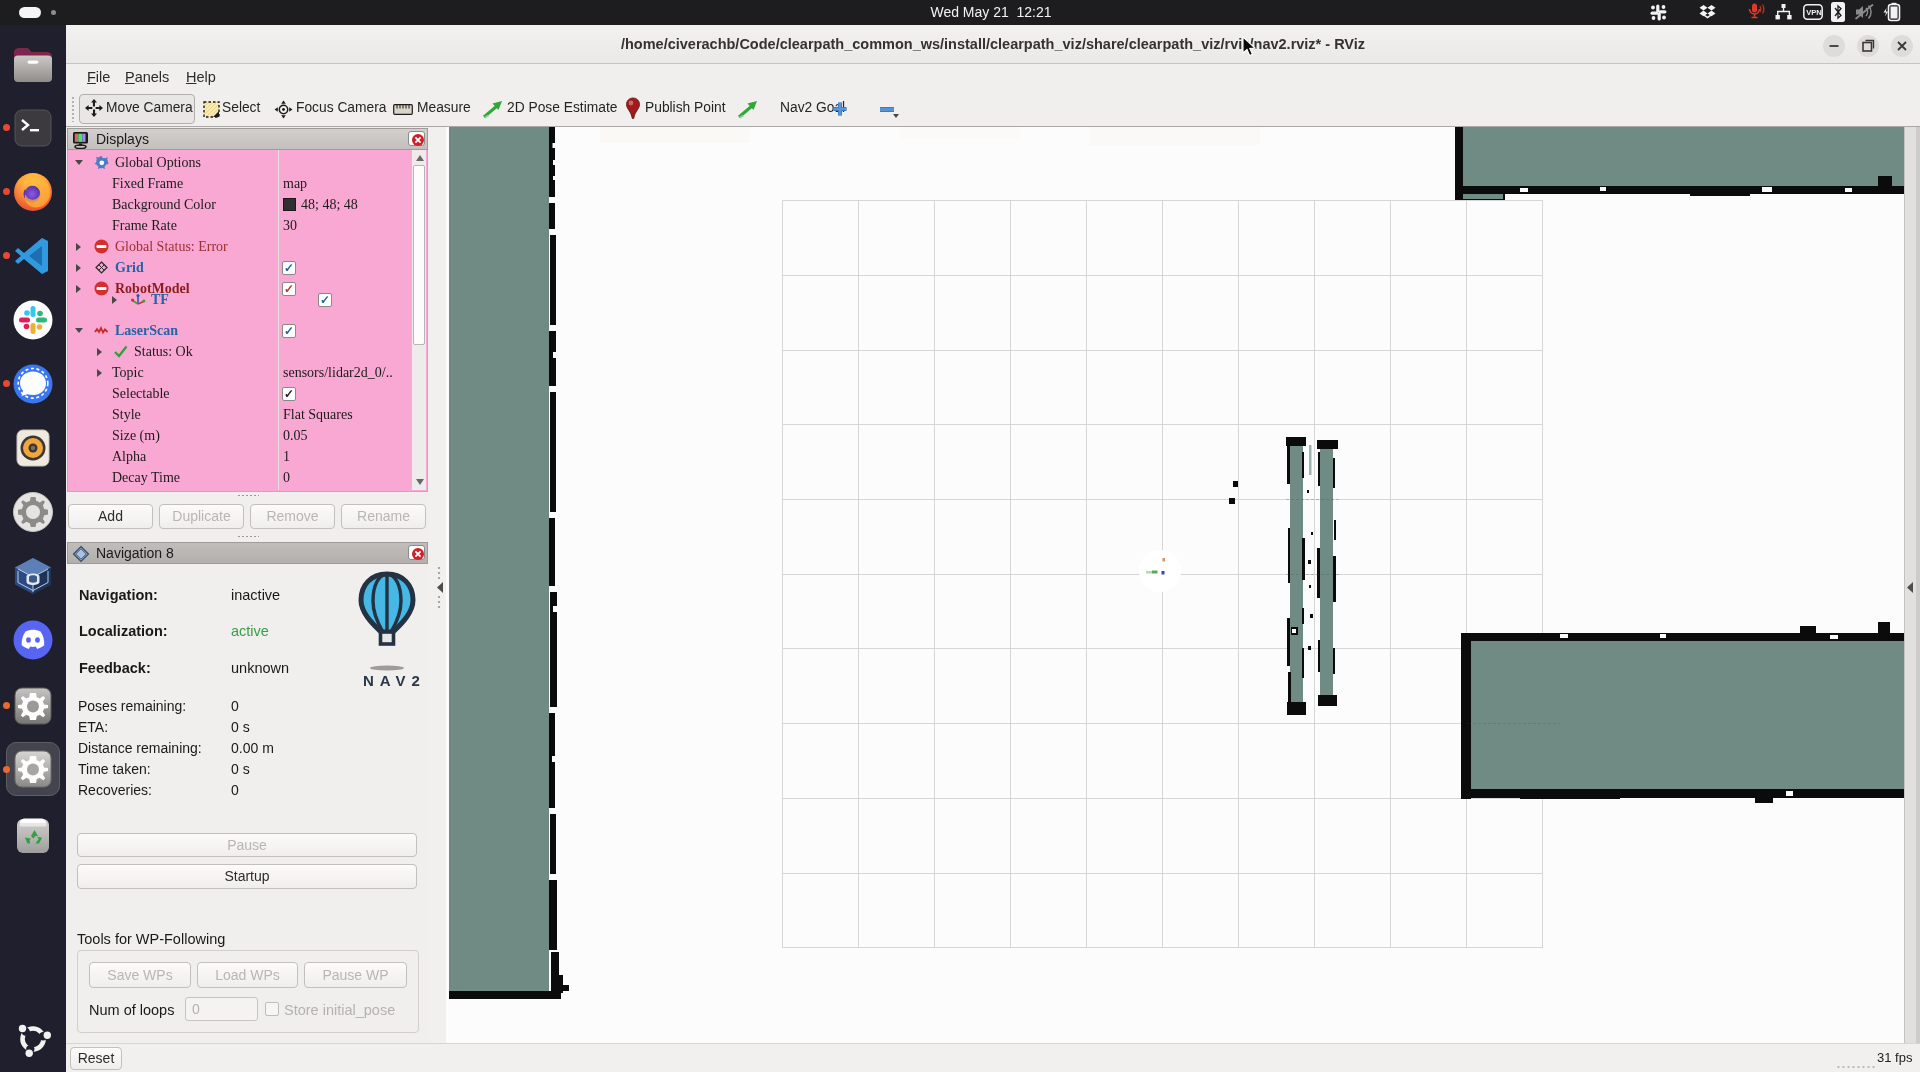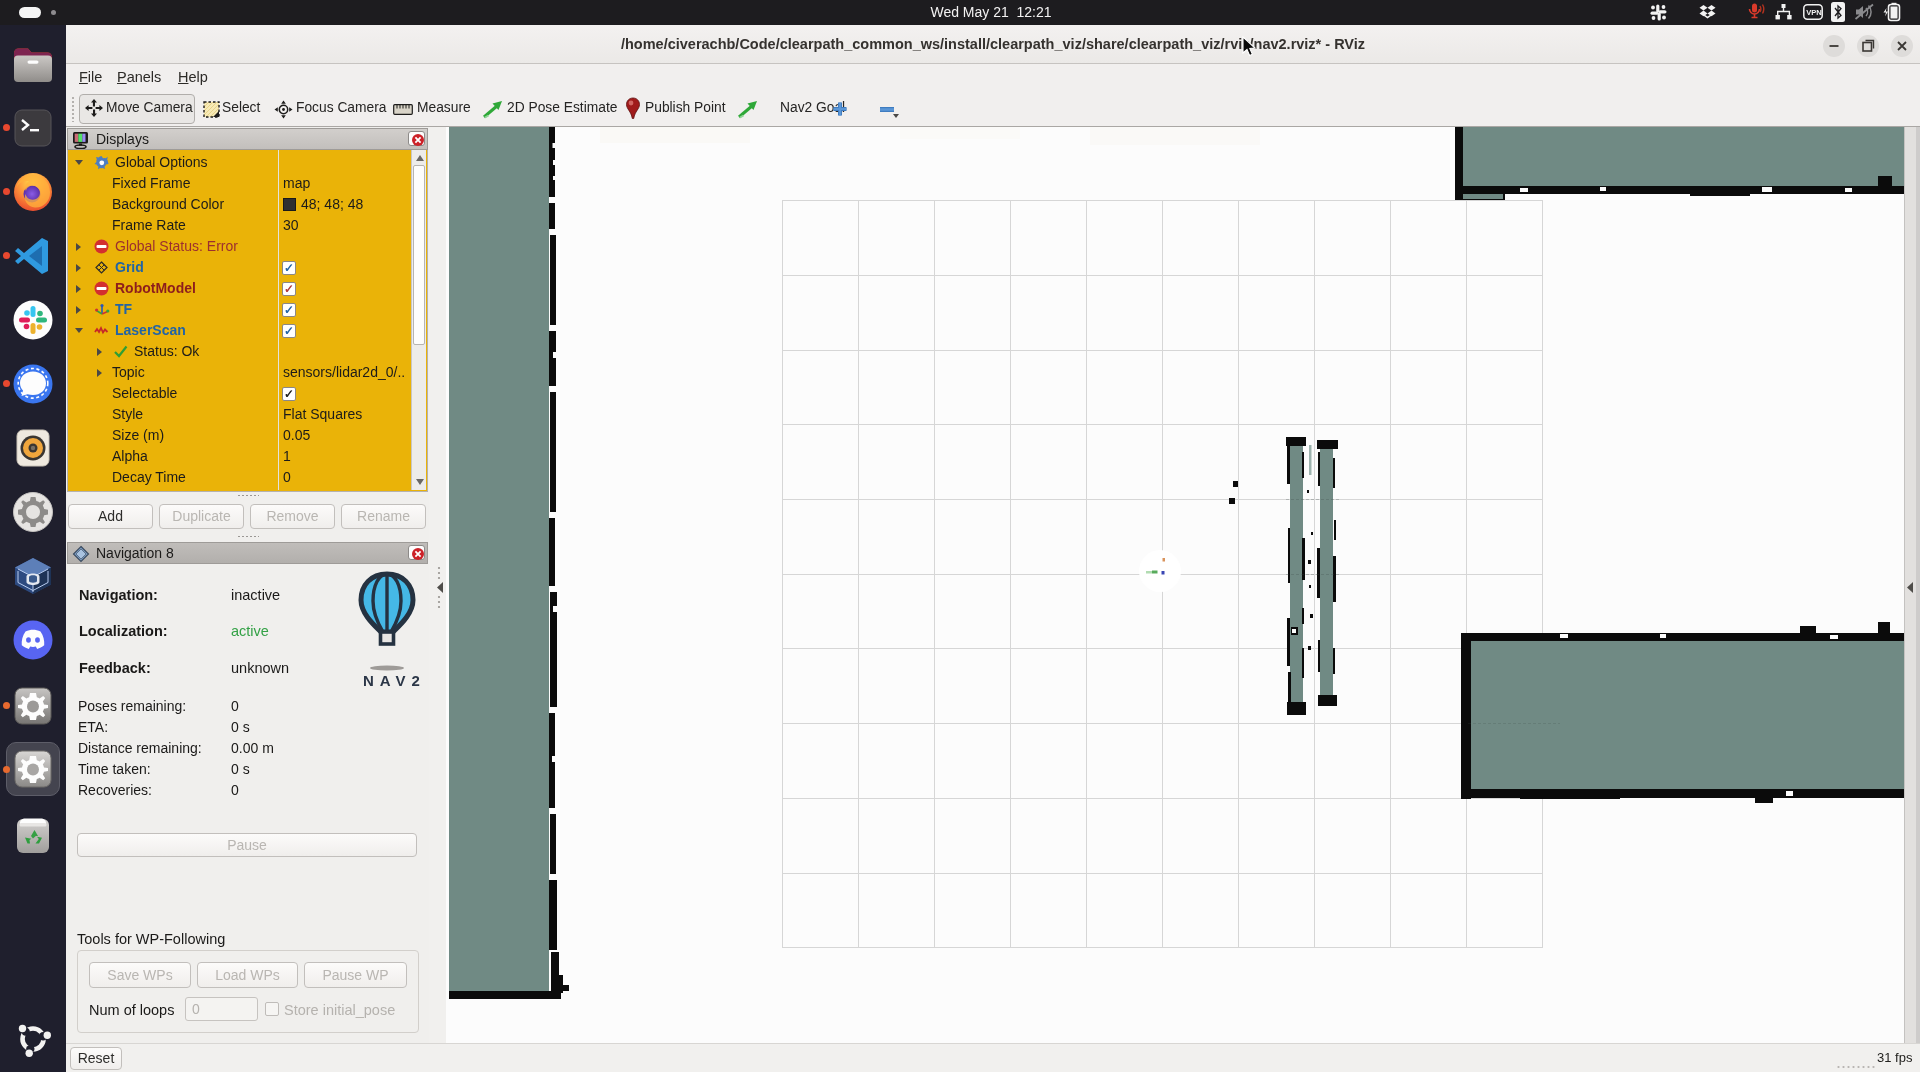--- a/index.html
+++ b/index.html
@@ -15,33 +15,33 @@
   #clock { left:31px; top:0; width:1920px; height:25px; text-align:center; color:#f3f2f2; font-size:14px; line-height:25px; }
 
   
   #dock { left:0; top:25px; width:66px; height:1047px; background:#1f1f2d; }
   .dicon { position:absolute; left:10px; width:46px; height:46px; }
   .ndot { position:absolute; left:3px; width:7px; height:7px; border-radius:50%; background:#e8482f; }
   #titlebar { left:66px; top:25px; width:1854px; height:39px; background:linear-gradient(#f3f1f0,#ebe9e7); border-bottom:1px solid #c6c3c0;}
   #title { left:66px; top:25px; width:1854px; height:39px; text-align:center; font-weight:bold; font-size:14.5px; color:#35322f; line-height:39px; }
   .winbtn { position:absolute; top:35px; width:22px; height:22px; border-radius:50%; background:#dedcda; }
   #menubar { left:66px; top:64px; width:1854px; height:27px; background:#f1efee; }
-  .menu { position:absolute; top:64px; height:27px; font-size:14.5px; color:#2d2b28; line-height:26px; }
+  .menu { position:absolute; top:64px; height:27px; font-size:14.5px; color:#2d2b28; line-height:26px;margin-left:8px; }
   #toolbar { left:66px; top:91px; width:1854px; height:36px; background:#f1efee; border-bottom:1px solid #aaa7a4; }
   .tool { position:absolute; top:91px; height:34px; font-size:13.8px; color:#252423; line-height:34px; white-space:nowrap; }
 
   
   #leftpanel { left:66px; top:127px; width:383px; height:916px; background:#f0efed; }
   .phead { position:absolute; left:67px; width:361px; height:22px; border:1px solid #9e9b98; color:#1b1a19; font-size:14px; }
   .phead-bg1 { background:linear-gradient(#d2cfcc,#c2bfbc); }
   .phead-bg2 { background:linear-gradient(#c0bdba,#b2afac); }
   .closebtn { position:absolute; width:17px; height:15px; background:#fdfdfd; border:1px solid #8d8a88; border-radius:3px; }
   .closebtn svg { position:absolute; left:1.5px; top:0.5px; }
 
-  #tree { left:67px; top:150px; width:361px; height:342px; background:#eab308; border:1px solid #b5b2af; border-top:none; font-size:14px; color:#1c1b1a; }
+  #tree { left:67px; top:150px; width:361px; height:342px; background:#f9a8d4; border:1px solid #b5b2af; border-top:none; font-size:14px; color:#1c1b1a;font-family:Liberation Serif, serif; }
   .trow { position:absolute; left:0; width:340px; height:21px; line-height:21px; white-space:nowrap; }
   .tlabel { position:absolute; }
   .tval { position:absolute; left:215px; }
   .arrow-r { position:absolute; width:0; height:0; border-left:5px solid #4a4846; border-top:4px solid transparent; border-bottom:4px solid transparent; top:6.5px; }
   .arrow-d { position:absolute; width:0; height:0; border-top:5px solid #4a4846; border-left:4px solid transparent; border-right:4px solid transparent; top:8px; }
   .cbx { position:absolute; left:214px; top:3.5px; width:14px; height:14px; background:#fff; border:1px solid #8b8886; border-radius:2px; font-size:12px; line-height:13px; text-align:center; font-weight:bold; }
   .boldblue { font-weight:bold; color:#2264a6; }
   .boldred { font-weight:bold; color:#8d1d1d; }
   .errred { color:#9c2f2f; }
 
@@ -441,21 +441,21 @@
     </div>
     <div class="trow" style="top:128px;">
       <span class="arrow-r" style="left:8px;"></span>
       <svg style="position:absolute;left:26px;top:3px;" width="15" height="15" viewBox="0 0 15 15">
           <circle cx="7.5" cy="7.5" r="7" fill="#d32f2f"></circle>
           <rect x="2.5" y="6" width="10" height="3" rx="1" fill="#fff"></rect>
         </svg>
       <span class="tlabel boldred" style="left:47px;">RobotModel</span>
       <span class="cbx" style="color:#b03a3a;">✓</span>
     </div>
-    <div class="trow" style="top:149px;">
+    <div class="trow" style="top:139px;margin-left:36px;">
       <span class="arrow-r" style="left:8px;"></span>
       <svg style="position:absolute;left:26px;top:2px;" width="16" height="16" viewBox="0 0 16 16">
           <path d="M8 13 L8 5" stroke="#2959b8" stroke-width="1.6"></path>
           <path d="M8 13 L2.5 9.5" stroke="#36a33a" stroke-width="1.6"></path>
           <path d="M8 13 L13.5 10.5" stroke="#c33" stroke-width="1.6"></path>
           <circle cx="8" cy="4.6" r="1.6" fill="#2959b8"></circle>
           <circle cx="2.6" cy="9" r="1.6" fill="#c33"></circle>
           <circle cx="13.8" cy="10" r="1.6" fill="#36a33a"></circle>
         </svg>
       <span class="tlabel boldblue" style="left:47px;">TF</span>
@@ -551,20 +551,21 @@
   <svg class="abs" style="left:353px; top:570px;" width="70" height="122" viewBox="0 0 70 122">
     <ellipse cx="34" cy="98" rx="17" ry="2.5" fill="#9e9b98"></ellipse>
     <path d="M34 4 C18 4 8 15 8 30 C8 44 22 56 28 62 L40 62 C46 56 60 44 60 30 C60 15 50 4 34 4 Z" fill="#45b8e6" stroke="#253241" stroke-width="5"></path>
     <path d="M34 4 C26 4 20 15 20 31 C20 45 27 57 30 62 L38 62 C41 57 48 45 48 31 C48 15 42 4 34 4 Z" fill="none" stroke="#253241" stroke-width="3.4"></path>
     <path d="M34 3 L34 63" stroke="#253241" stroke-width="3.4"></path>
     <rect x="27.5" y="62" width="13" height="12" fill="#e8e6e4" stroke="#253241" stroke-width="3.6"></rect>
     <text x="10" y="116" font-family="Liberation Sans, sans-serif" font-size="15" font-weight="bold" fill="#2b3647" letter-spacing="6">NAV2</text>
   </svg>
 
   <div class="btn dis" style="left:77px; top:833px; width:340px; height:24px; line-height:22px;">Pause</div>
+  <div class="btn" style="left:77px; top:864px; width:340px; height:25px; line-height:23px;">Startup</div>
   <div class="abs" style="left:77px; top:931px; font-size:14.5px; color:#1a1918;">Tools for WP-Following</div>
   <div class="abs" style="left:77px; top:950px; width:342px; height:83px; border:1px solid #d2cfcb; border-radius:4px;"></div>
   <div class="btn dis" style="left:89px; top:962px; width:102px; height:26px; line-height:24px;">Save WPs</div>
   <div class="btn dis" style="left:197px; top:962px; width:101px; height:26px; line-height:24px;">Load WPs</div>
   <div class="btn dis" style="left:304px; top:962px; width:103px; height:26px; line-height:24px;">Pause WP</div>
   <div class="abs" style="left:89px; top:1002px; font-size:14.5px; color:#1a1918;">Num of loops</div>
   <div class="abs" style="left:185px; top:997px; width:73px; height:24px; background:#f4f3f1; border:1px solid #c6c3c0; border-radius:3px; font-size:14px; color:#b5b2ae; line-height:22px; padding-left:6px;">0</div>
   <div class="abs" style="left:265px; top:1002px; width:14px; height:14px; background:#f6f5f3; border:1px solid #bfbcb9; border-radius:2px;"></div>
   <div class="abs" style="left:284px; top:1002px; font-size:14.5px; color:#b5b2ae;">Store initial_pose</div>
 

